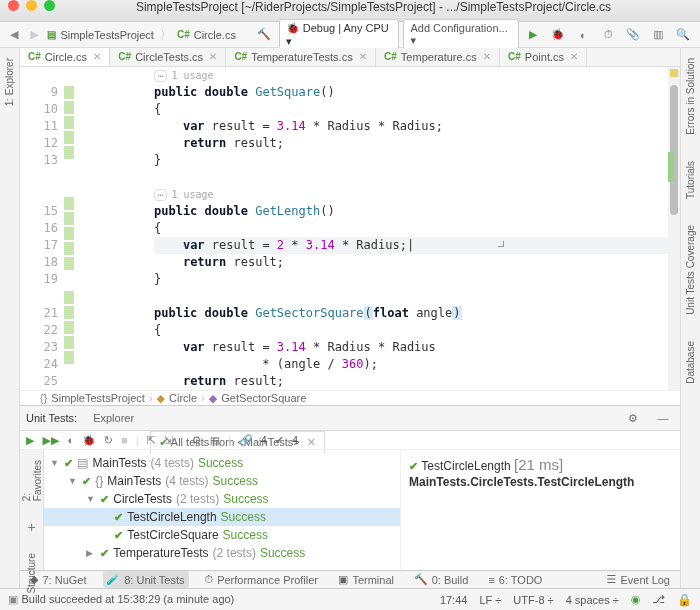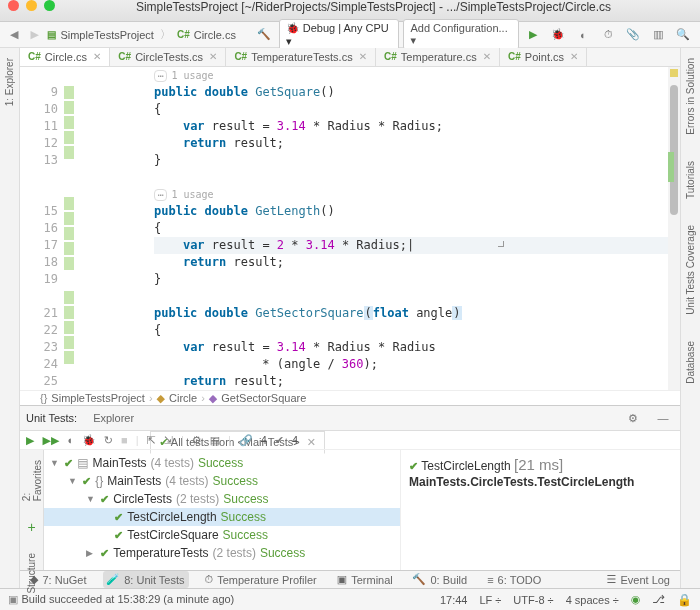--- a/index.html
+++ b/index.html
@@ -32,21 +32,21 @@
 
 .editor { flex: 1; display: flex; font-family: Menlo, Consolas, monospace; font-size: 12px; background: #fff; position: relative; }
 .ln-col { width: 44px; text-align: right; color: #aaa; padding-right: 6px; user-select: none; }
 .ln-col div { height: 17px; line-height: 17px; }
 .mark-col { width: 10px; }
 .mark-col div { height: 17px; }
 .mark-col .m { background: #c8e6b0; margin: 2px 0; height: 13px; }
 .code { flex: 1; padding-left: 80px; }
 .code div { height: 17px; line-height: 17px; white-space: pre; }
 .code .hl { background: #f0f4f7; }
-.k { color: #0369a1; font-weight: bold; }
+.k { color: #0f172a; font-weight: bold; }
 .n { color: #b000b0; text-align: center; }
 .fn { color: #2b7a9b; }
 .usage { color: #aaa; font-size: 10px; }
 .ellipsis { color: #999; border: 1px solid #ddd; border-radius: 4px; padding: 0 3px; font-size: 9px; margin-right: 4px; }
 .caret-glyph { display:inline-block; border:1px solid #999; border-width:0 1px 1px 0; width:6px; height:6px; transform: translateY(-2px); margin-left:4px; }
 .hlbox { background:#d6e9f8; padding:0 1px; }
 
 .breadcrumb2 { height: 22px; display: flex; align-items: center; font-size: 11px; color: #666; border-top: 1px solid #eee; padding-left: 20px; gap: 4px; }
 .breadcrumb2 .sep { color: #bbb; }
 
@@ -309,21 +309,21 @@
       </div>
       <div class="detail">
         <div><span class="chk">✔</span> <span>TestCircleLength</span> <span class="h">[21 ms]</span></div>
         <div style="font-weight:bold;margin-top:2px">MainTests.CircleTests.TestCircleLength</div>
       </div>
     </div>
 
     <div class="bottom-tabs">
       <span class="bt">◆ <span>7: NuGet</span></span>
       <span class="bt active">🧪 <span>8: Unit Tests</span></span>
-      <span class="bt">⏱ <span>Temperature Profiler</span></span>
+      <span class="bt">⏱ <span>Performance Profiler</span></span>
       <span class="bt">▣ <span>Terminal</span></span>
       <span class="bt">🔨 <span>0: Build</span></span>
       <span class="bt">≡ <span>6: TODO</span></span>
       <span style="flex:1"></span>
       <span class="bt">☰ <span>Event Log</span></span>
     </div>
 
   </div>
 
   <div class="right-gutter">

